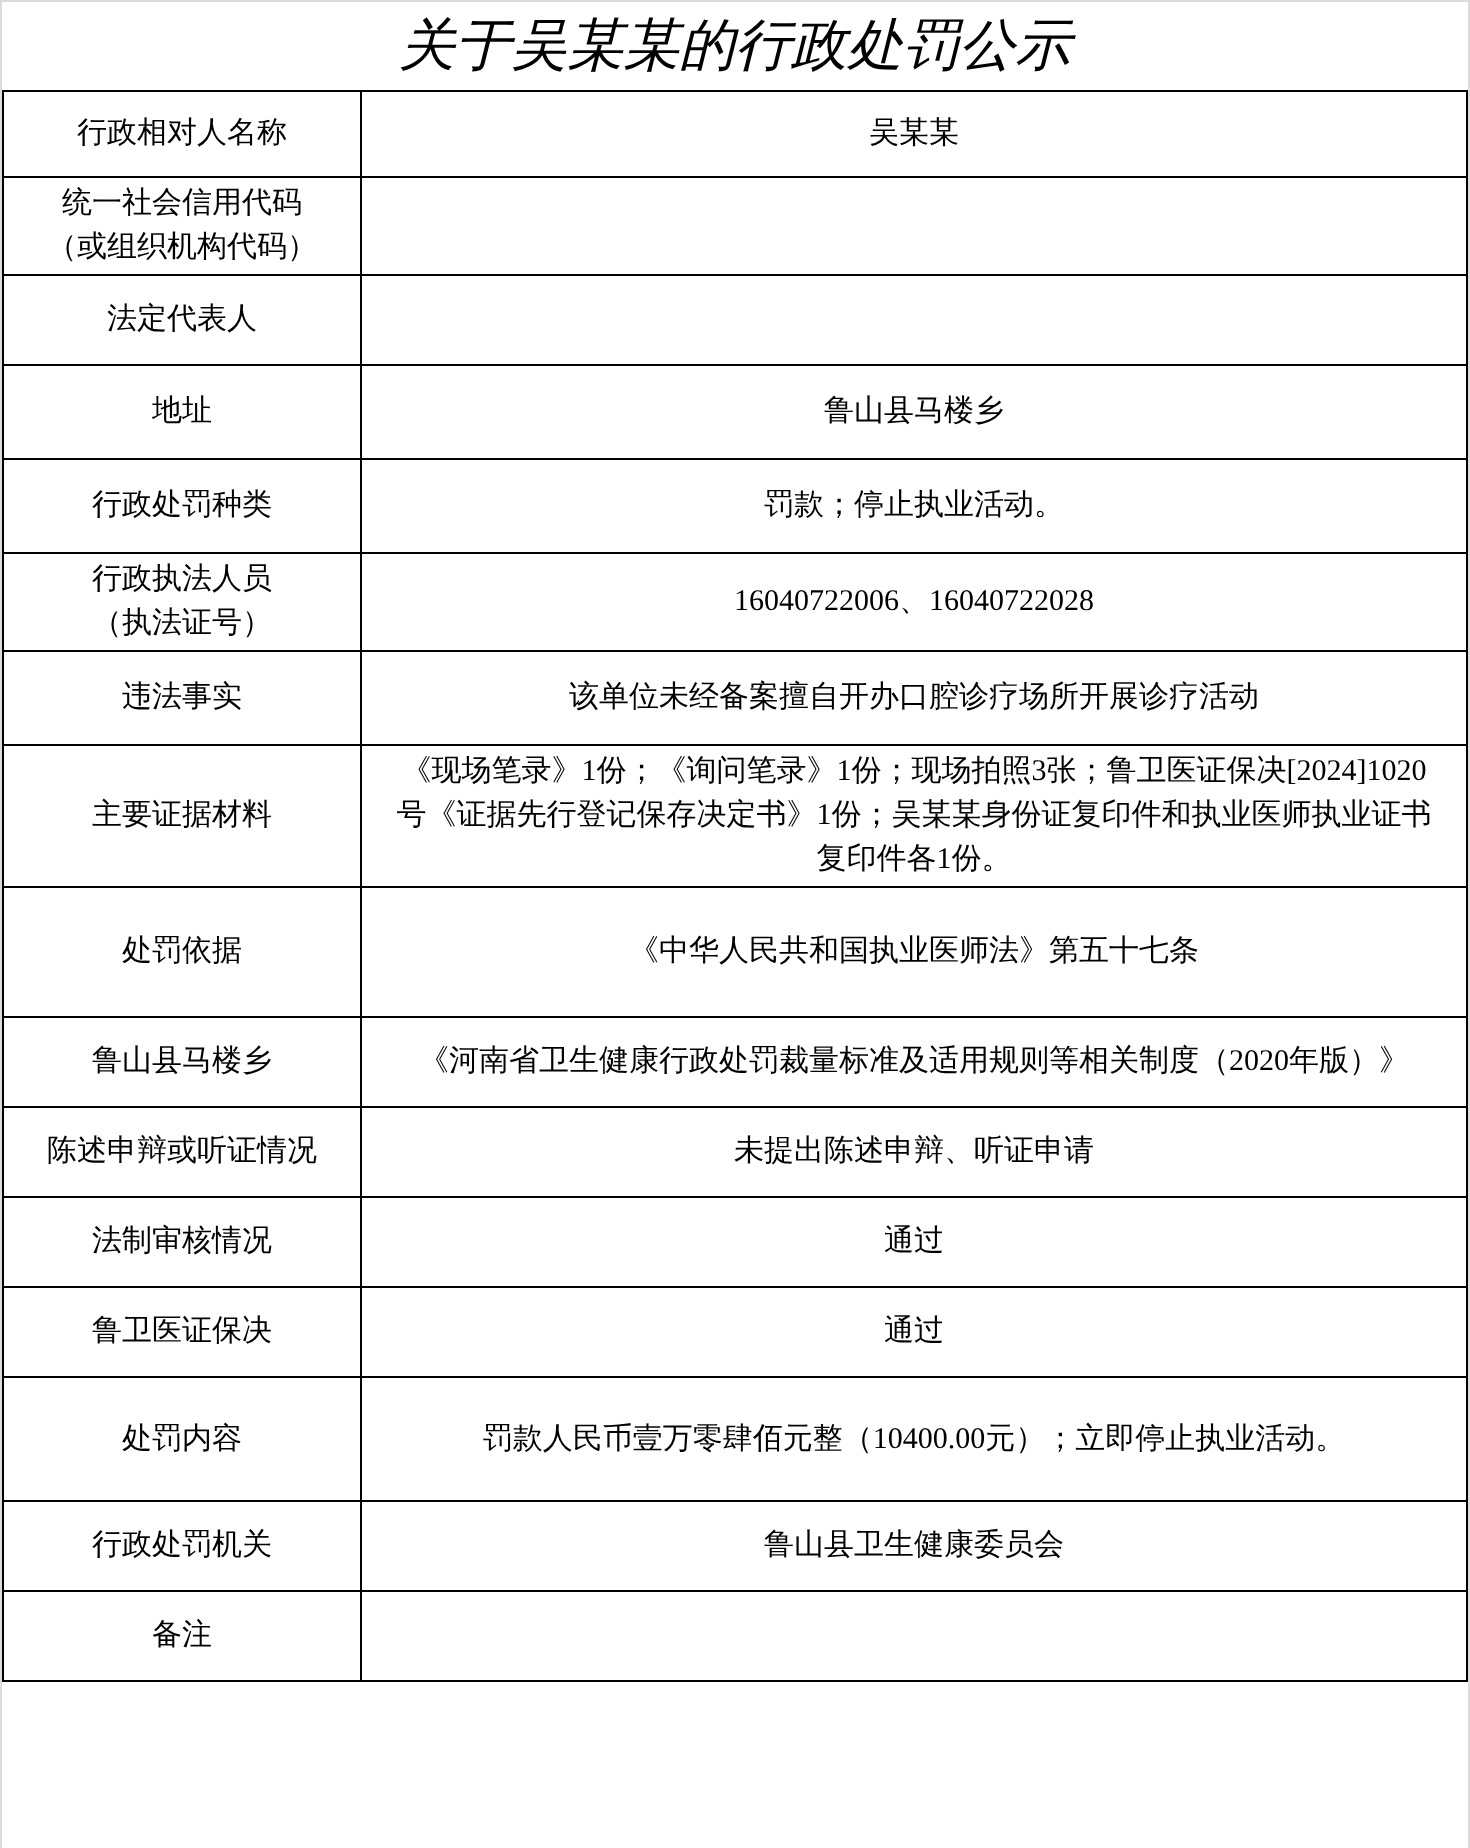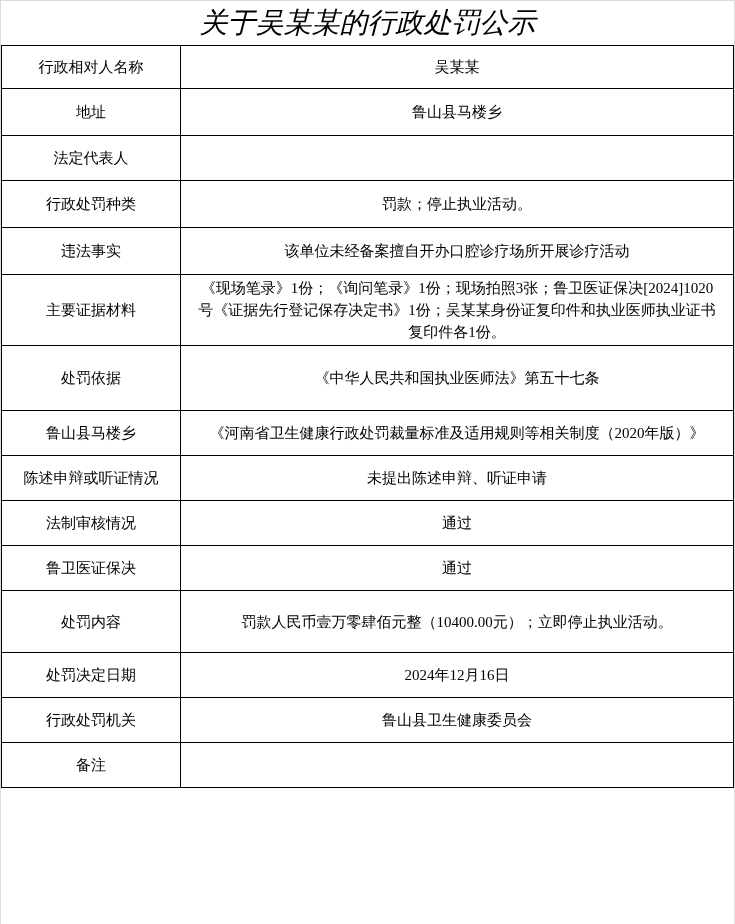--- a/index.html
+++ b/index.html
@@ -61,31 +61,41 @@
   <table class="penalty-table">
     <colgroup>
         <col class="c-label">
         <col class="c-value">
       </colgroup>
     <tbody>
       <tr style="height:43px">
         <td class="cell-label">行政相对人名称</td>
         <td class="cell-value">吴某某</td>
       </tr>
-      <tr style="height:47px">
-        <td class="cell-label">地址</td>
-        <td class="cell-value">鲁山县马楼乡</td>
+      <tr style="height:45px">
+        <td class="cell-label">统一社会信用代码
+（或组织机构代码）</td>
+        <td class="cell-value"></td>
       </tr>
       <tr style="height:45px">
         <td class="cell-label">法定代表人</td>
         <td class="cell-value"></td>
       </tr>
       <tr style="height:47px">
+        <td class="cell-label">地址</td>
+        <td class="cell-value">鲁山县马楼乡</td>
+      </tr>
+      <tr style="height:47px">
         <td class="cell-label">行政处罚种类</td>
         <td class="cell-value">罚款；停止执业活动。</td>
+      </tr>
+      <tr style="height:47px">
+        <td class="cell-label">行政执法人员
+（执法证号）</td>
+        <td class="cell-value">16040722006、16040722028</td>
       </tr>
       <tr style="height:47px">
         <td class="cell-label">违法事实</td>
         <td class="cell-value">该单位未经备案擅自开办口腔诊疗场所开展诊疗活动</td>
       </tr>
       <tr style="height:66px">
         <td class="cell-label">主要证据材料</td>
         <td class="cell-value">《现场笔录》1份；《询问笔录》1份；现场拍照3张；鲁卫医证保决[2024]1020号《证据先行登记保存决定书》1份；吴某某身份证复印件和执业医师执业证书复印件各1份。</td>
       </tr>
       <tr style="height:65px">
@@ -106,24 +116,20 @@
       </tr>
       <tr style="height:45px">
         <td class="cell-label">鲁卫医证保决</td>
         <td class="cell-value">通过</td>
       </tr>
       <tr style="height:62px">
         <td class="cell-label">处罚内容</td>
         <td class="cell-value">罚款人民币壹万零肆佰元整（10400.00元）；立即停止执业活动。</td>
       </tr>
       <tr style="height:45px">
-        <td class="cell-label">处罚决定日期</td>
-        <td class="cell-value">2024年12月16日</td>
-      </tr>
-      <tr style="height:45px">
         <td class="cell-label">行政处罚机关</td>
         <td class="cell-value">鲁山县卫生健康委员会</td>
       </tr>
       <tr style="height:45px">
         <td class="cell-label">备注</td>
         <td class="cell-value"></td>
       </tr>
     </tbody>
   </table>
 

